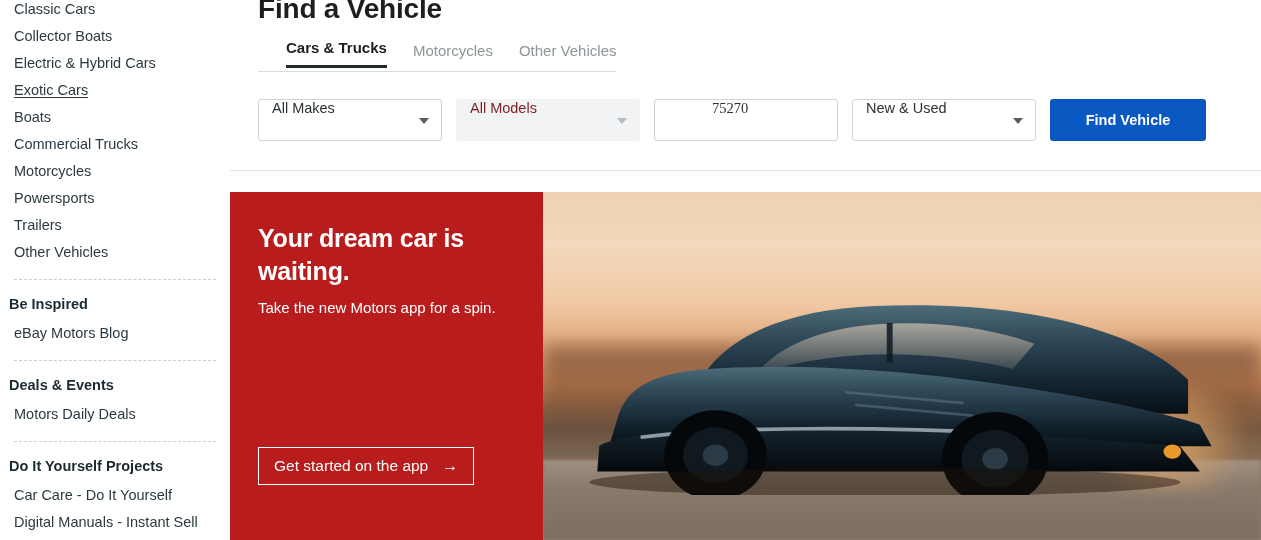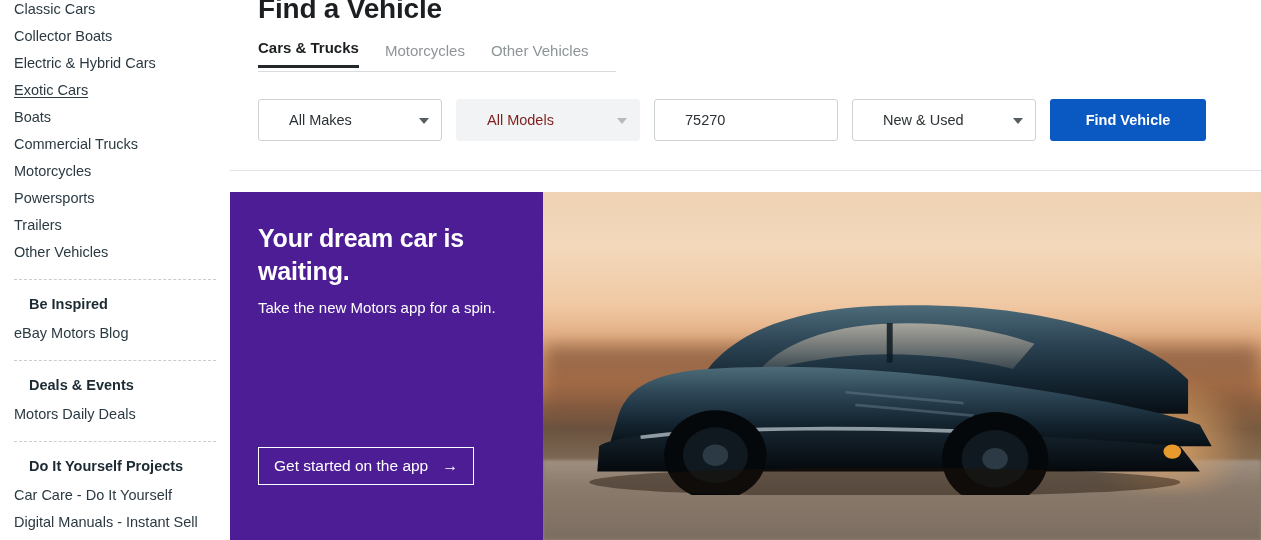--- a/index.html
+++ b/index.html
@@ -32,21 +32,21 @@
   }
   .nav-link.first { margin-top: -4px; }
   .nav-link.active { text-decoration: underline; text-underline-offset: 2px; }
   .divider {
     margin: 13px 14px 13px 14px;
     border: 0;
     border-top: 1px dashed #c7cdd1;
     height: 0;
   }
   .group-title {
-    padding-left: 29px;
+    padding-left: 9px;
     font-size: 14.5px;
     font-weight: bold;
     color: #1c2a33;
     line-height: 22px;
     margin-bottom: 5px;
     white-space: nowrap;
   }
 
   
   .main { flex: 1 1 auto; position: relative; }
@@ -71,43 +71,43 @@
   .tab {
     font-size: 15px;
     color: #8e9599;
     padding: 0 0 9px 0;
     margin-right: 26px;
     cursor: pointer;
     white-space: nowrap;
     background: none; border: 0;
     font-family: inherit;
   }
-  .tab.active { color: #1c1f21; font-weight: bold; border-bottom: 3px solid #23292b; }
+  .tab.active { color: #1c1f21; font-weight: bold; border-bottom: 3px solid #23292b; margin-left: 28px; }
   .tabs-rule {
     position: absolute;
     left: 28px; top: 71px;
     width: 358px;
     height: 1px;
     background: #d8dcde;
   }
 
   .search-row {
     display: flex;
     align-items: center;
     margin: 31px 0 0 28px;
     gap: 14px;
   }
   .field {
     height: 42px;
     border: 1px solid #cdd2d5;
     border-radius: 3px;
     background: #ffffff;
     display: flex;
-    align-items: center;
-    padding: 0 30px;
+    align-items: flex-start;
+    padding: 0 13px;
     font-size: 14.5px;
     color: #2b3135;
     position: relative;
     cursor: pointer;
     user-select: none;
   }
   .field.makes { width: 184px; }
   .field.models { width: 184px; background: #f2f3f4; border-color: #f2f3f4; color: #7f1d1d; cursor: default; }
   .field.zip { width: 184px; cursor: text; }
   .field.cond { width: 184px; }
@@ -115,22 +115,22 @@
     position: absolute; right: 12px; top: 50%;
     width: 0; height: 0;
     margin-top: -2px;
     border-left: 5px solid transparent;
     border-right: 5px solid transparent;
     border-top: 6px solid #565e63;
   }
   .field.models .caret { border-top-color: #b4babd; }
   .zip-input {
     border: 0; outline: 0; background: transparent;
-    font-family: Liberation Sans, sans-serif; font-size: 14.5px; color: #2b3135;
-    width: 100%; padding: 0;
+    font-family: Liberation Serif, serif; font-size: 14.5px; color: #2b3135;
+    width: 100%; padding: 0; margin-left: 44px;
   }
   .find-btn {
     width: 156px; height: 42px;
     background: #0a58c2;
     color: #ffffff;
     border: 0; border-radius: 3px;
     font-family: inherit;
     font-size: 14.5px;
     font-weight: bold;
     cursor: pointer;
@@ -146,21 +146,21 @@
   
   .banner {
     position: absolute;
     left: 0; top: 192px;
     width: 1031px; height: 348px;
     display: flex;
     overflow: hidden;
   }
   .banner-left {
     width: 313px; flex: 0 0 313px;
-    background: #4c1d95;
+    background: #b91c1c;
     padding: 30px 26px 0 28px;
     position: relative;
     z-index: 2;
   }
   .banner-h {
     color: #ffffff;
     font-size: 25px;
     font-weight: bold;
     line-height: 33px;
     letter-spacing: -0.2px;

